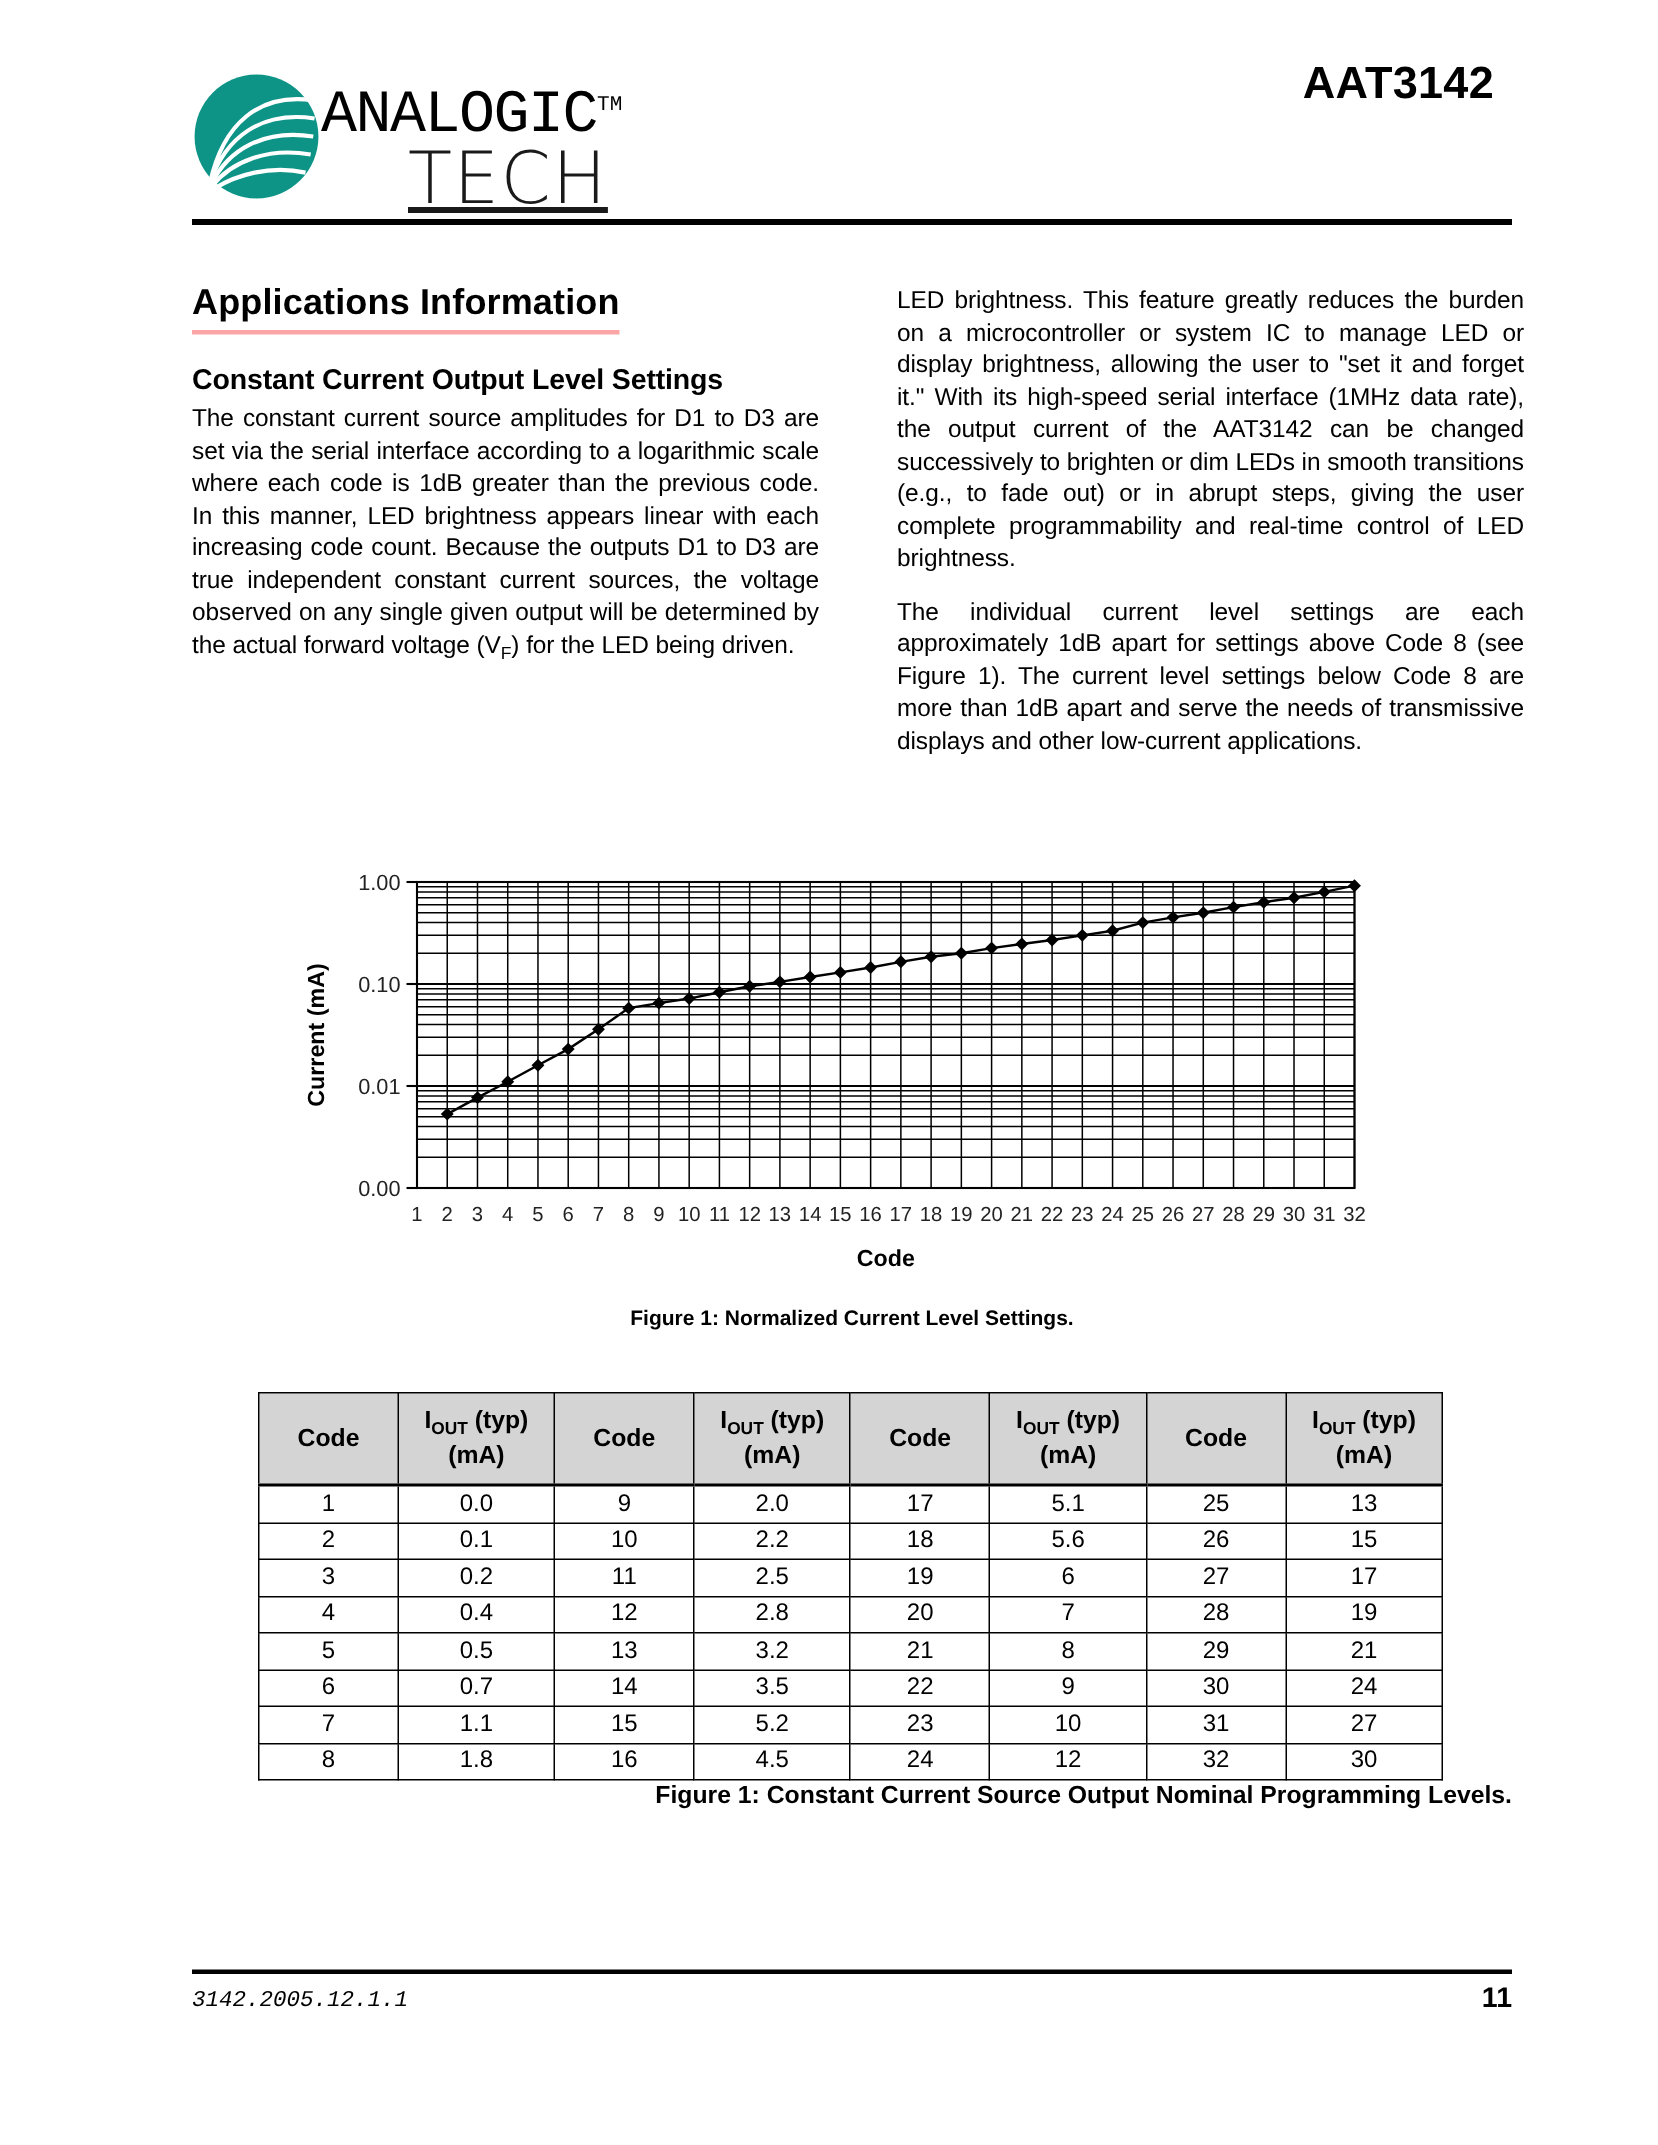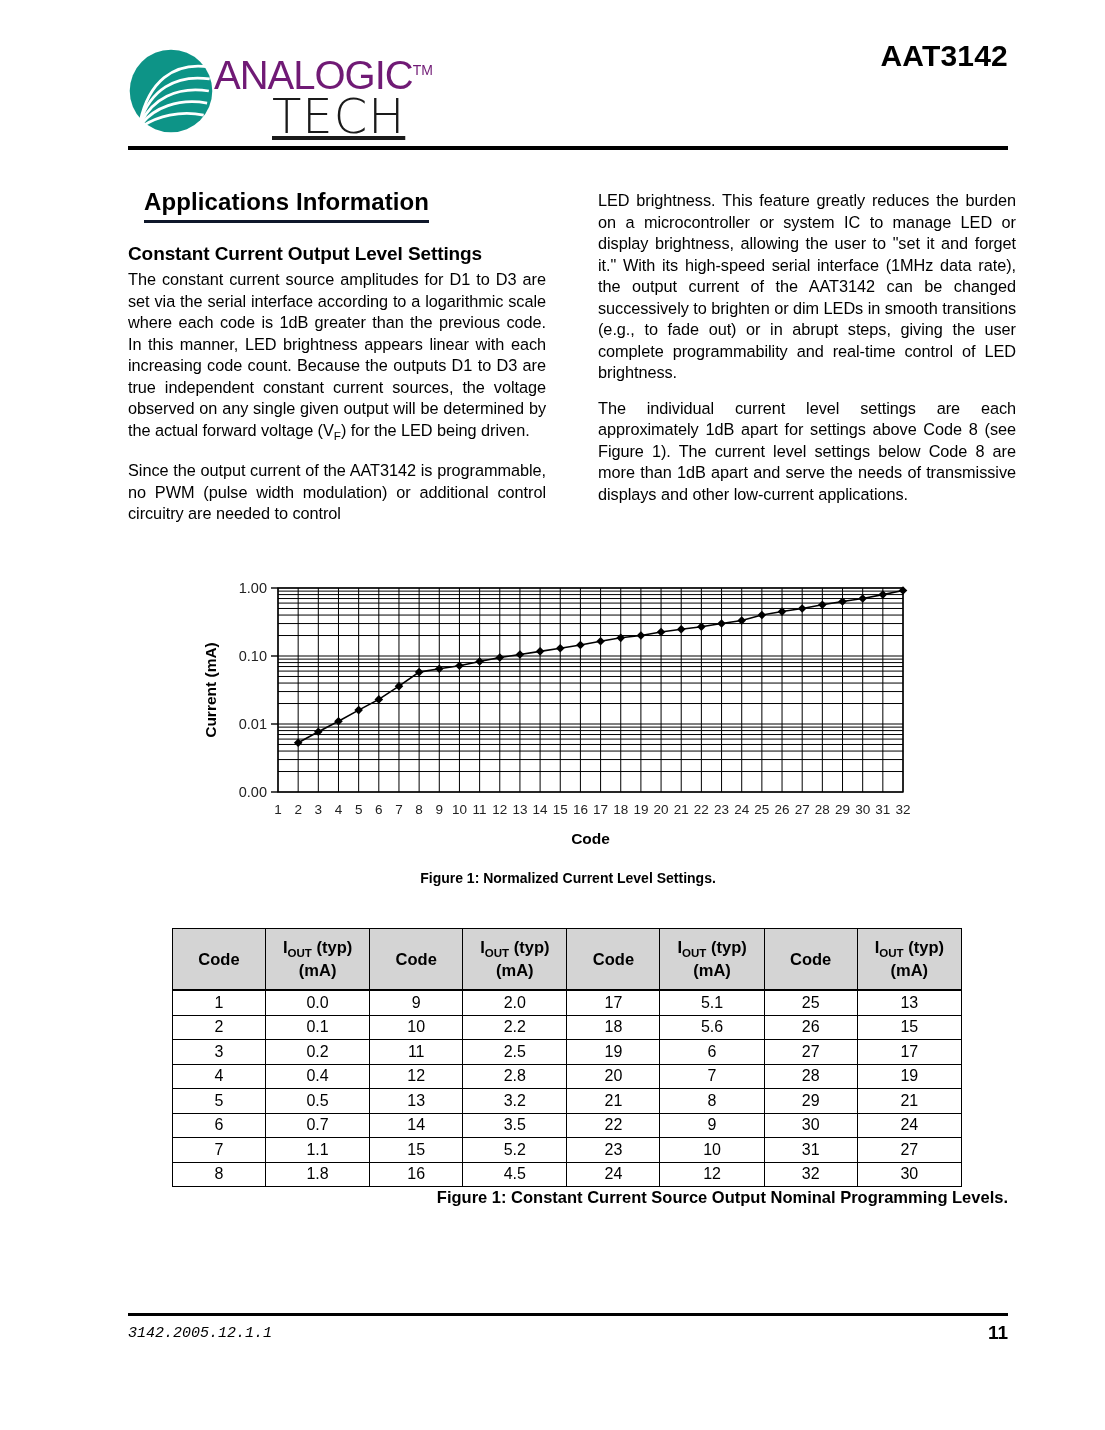--- a/index.html
+++ b/index.html
@@ -12,43 +12,43 @@
     overflow:hidden;
   }
   .page { position:absolute; left:0; top:0; width:1105px; height:1430px; }
 
   
   .header { position:absolute; left:128px; top:38px; width:880px; height:110px; }
   .logo-wrap { position:absolute; left:0px; top:8px; width:300px; height:105px; }
   .logo-mark { position:absolute; left:0; top:2px; width:86px; height:86px; }
   .logo-text { position:absolute; left:86px; top:4px; width:215px; height:92px; }
   .logo-analogic {
-    font-family:Liberation Sans, sans-serif;
+    font-family:Liberation Mono, monospace;
     font-size:40px; letter-spacing:-1px; line-height:40px;
-    font-weight:400; color:#701a75;
+    font-weight:400; color:#000000;
   }
   .logo-tm { font-size:14px; vertical-align:super; letter-spacing:0; }
   .logo-tech {
     font-family:"DejaVu Sans", sans-serif;
     font-size:48px; letter-spacing:1px; line-height:38px;
     font-weight:300; color:#1a1a1a; margin-top:2px; padding-left:58px;text-decoration:underline;
   }
-  .header-titles { position:absolute; right:0px; top:0px; text-align:right;margin-left:44px; }
+  .header-titles { position:absolute; right:12px; top:0px; text-align:right;margin-left:44px; }
   .part-no { font-size:30px; font-weight:bold; line-height:36px; letter-spacing:0.2px; }
   .prod-title { font-size:21px; font-weight:bold; line-height:27px; }
   .header-rule { position:absolute; left:128px; top:146px; width:880px; height:4px; background:#000; }
 
   
   .col { position:absolute; width:418px; }
   .col-left { left:128px; top:188px; }
   .col-right { left:598px; top:190px; }
 
   h1.section-title {
-    font-size:24px; font-weight:bold; margin:0 0 4px 16px; padding:0 0 4px 0;
-    border-bottom:3px solid #0f172a; display:inline-block; letter-spacing:0.1px;
+    font-size:24px; font-weight:bold; margin:0 0 4px 0; padding:0 0 4px 0;
+    border-bottom:3px solid #fca5a5; display:inline-block; letter-spacing:0.1px;
   }
   h2.sub-title { font-size:19px; font-weight:bold; margin:16px 0 4px 0; letter-spacing:-0.1px; }
   p.body-text {
     font-size:16.3px; line-height:21.5px; text-align:justify; margin:0 0 14px 0;
     letter-spacing:-0.05px;
   }
   p.body-text:last-child { margin-bottom:0; }
   sub { font-size:0.72em; }
 
   
@@ -115,21 +115,20 @@
     <div class="header-titles">
       <div class="part-no">AAT3142</div>
     </div>
   </div>
   <div class="header-rule"></div>
 
   <div class="col col-left">
     <h1 class="section-title">Applications Information</h1>
     <h2 class="sub-title">Constant Current Output Level Settings</h2>
     <p class="body-text"><span>The constant current source amplitudes for D1 to D3 are set via the serial interface according to a logarithmic scale where each code is 1dB greater than the previous code.  In this manner, LED brightness appears linear with each increasing code count. Because the outputs D1 to D3 are true independent constant current sources, the voltage observed on any single given output will be determined by the actual forward voltage (V</span><sub>F</sub><span>) for the LED being driven.</span></p>
-    <p class="body-text">Since the output current of the AAT3142 is programmable, no PWM (pulse width modulation) or additional control circuitry are needed to control</p>
   </div>
 
   <div class="col col-right">
     <p class="body-text">LED brightness. This feature greatly reduces the burden on a microcontroller or system IC to manage LED or display brightness, allowing the user to "set it and forget it."  With its high-speed serial interface (1MHz data rate), the output current of the AAT3142 can be changed successively to brighten or dim LEDs in smooth transitions (e.g., to fade out) or in abrupt steps, giving the user complete programmability and real-time control of LED brightness.</p>
     <p class="body-text">The individual current level settings are each approximately 1dB apart for settings above Code 8 (see Figure 1). The current level settings below Code 8 are more than 1dB apart and serve the needs of transmissive displays and other low-current applications.</p>
   </div>
 
   <div class="chart-block">
     <svg id="chart-svg" width="880" height="290" viewBox="0 0 880 290">
         <g>

